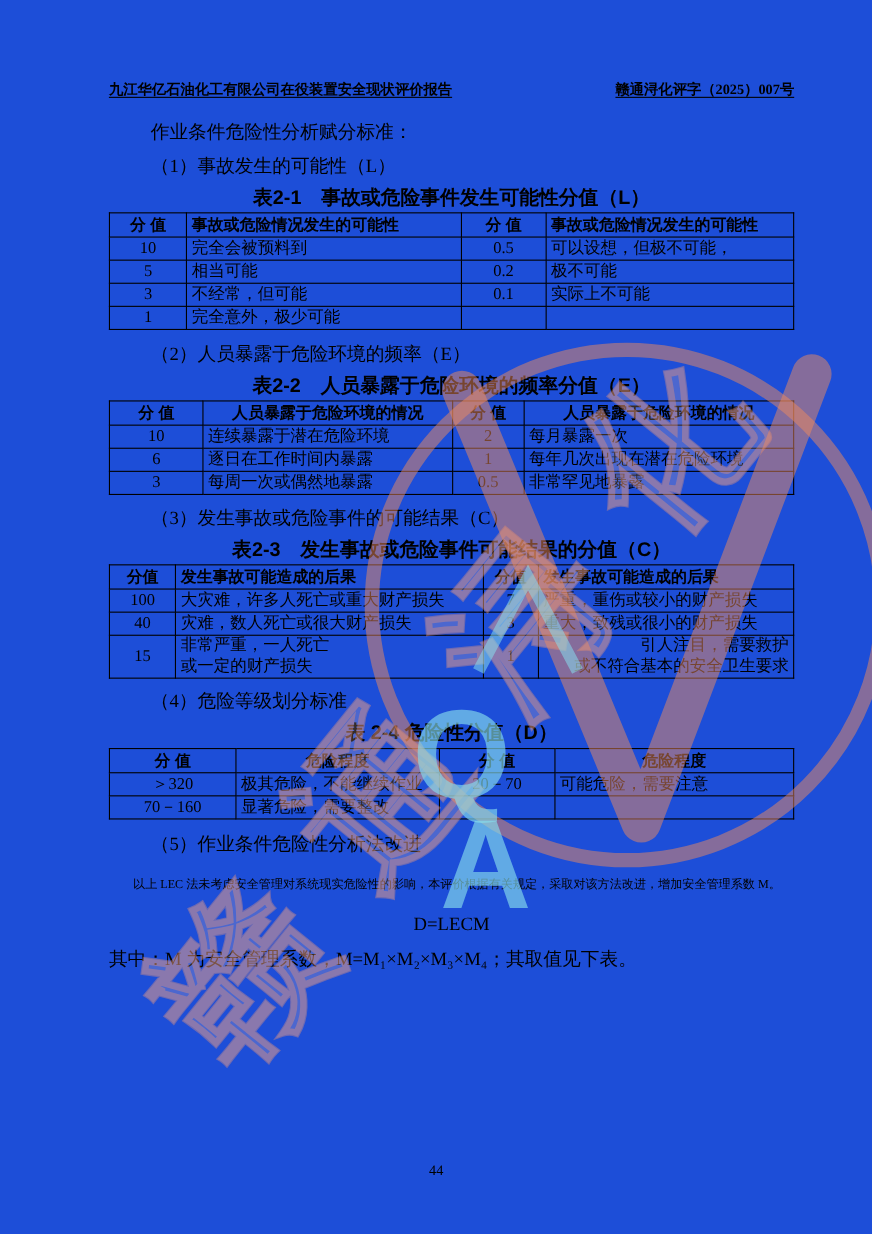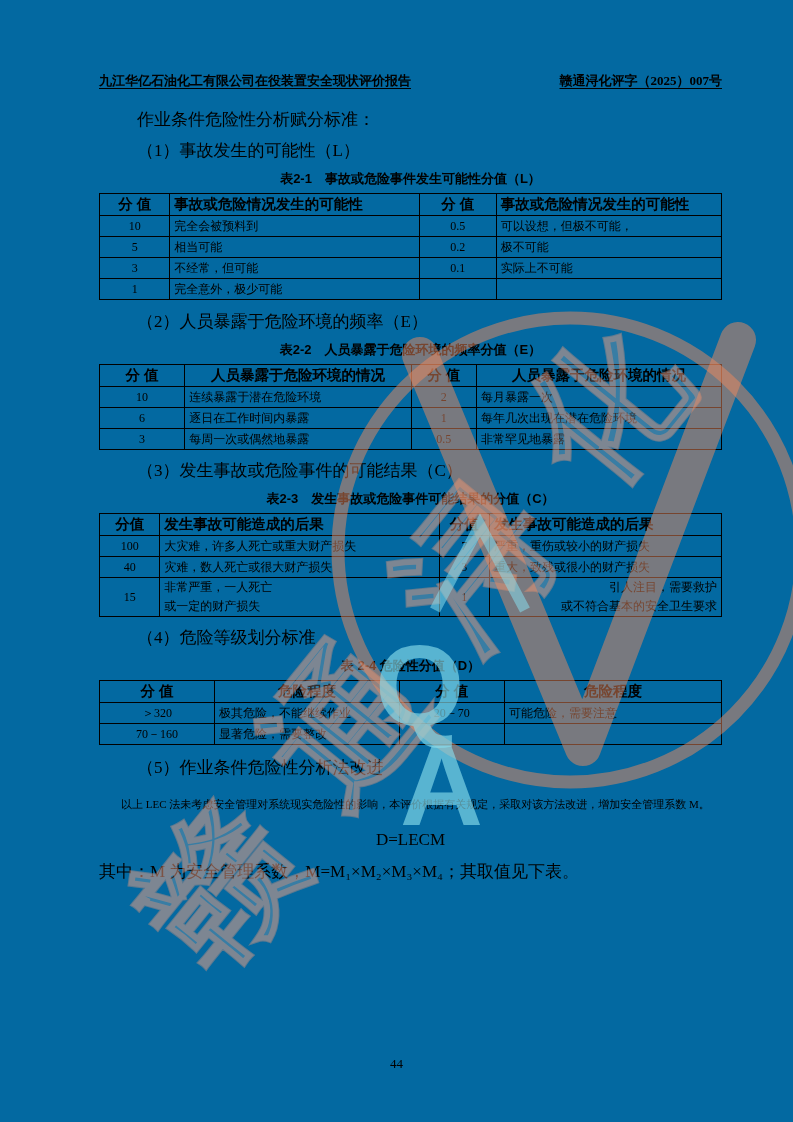--- a/index.html
+++ b/index.html
@@ -1,35 +1,35 @@
 <!DOCTYPE html>
 <html><head>
 <meta charset="utf-8">
 <style>
   html,body{margin:0;padding:0;background:#888;}
   .page{
-    position:relative;width:793px;height:1122px;margin:0 auto;background:#0369a1;
+    position:relative;width:793px;height:1122px;margin:0 auto;background:#1d4ed8;
     overflow:hidden;font-family:"Liberation Serif",serif;color:#000;
   }
   .content{position:relative;z-index:1;padding:72px 71px 0 99px;}
   
   .doc-header{display:flex;justify-content:space-between;align-items:flex-end;
     font-size:13px;font-weight:bold;height:18px;}
   .doc-header span{text-decoration:underline;text-underline-offset:3px;}
   
   .intro{font-size:17px;line-height:24px;margin:18px 0 0 0;padding-left:38px;}
   .item{font-size:17px;line-height:24px;margin:7px 0 0 0;padding-left:38px;}
   .table-title{font-family:"Liberation Sans",sans-serif;font-weight:bold;
-    font-size:13px;line-height:22px;text-align:center;margin:5px 0 0 0;}
+    font-size:18px;line-height:22px;text-align:center;margin:5px 0 0 0;}
   
   table.doc-table{border-collapse:collapse;width:100%;table-layout:fixed;margin-top:3px;}
   .doc-table th,.doc-table td{border:1.5px solid #000;padding:0 4px;overflow:hidden;}
   .doc-table th{font-family:"Liberation Sans",sans-serif;font-size:14.5px;font-weight:bold;
     height:21px;text-align:center;}
-  .doc-table td{font-size:12px;height:20px;line-height:20px;white-space:pre-line;}
+  .doc-table td{font-size:15px;height:20px;line-height:20px;white-space:pre-line;}
   .doc-table td.c-num{text-align:center;}
   .doc-table td.c-desc{text-align:left;}
   table.hdr-left th.c-desc{text-align:left;}
   table.center-desc td.c-desc{text-align:left;}
   #table3 tbody tr:nth-child(3) td{line-height:19px;}
   #table3 tbody tr:nth-child(3) td:nth-child(4){text-align:right;}
   .para{font-size:11px;line-height:37px;text-align:justify;margin:6px 0 0 0;text-indent:2em;}
   .formula{font-size:17px;line-height:30px;text-align:center;margin:2px 0 0 0;}
   .m-note{font-size:17px;line-height:30px;margin:2px 0 0 0;}
   .page-number{position:absolute;left:0;right:0;top:1056px;text-align:center;

